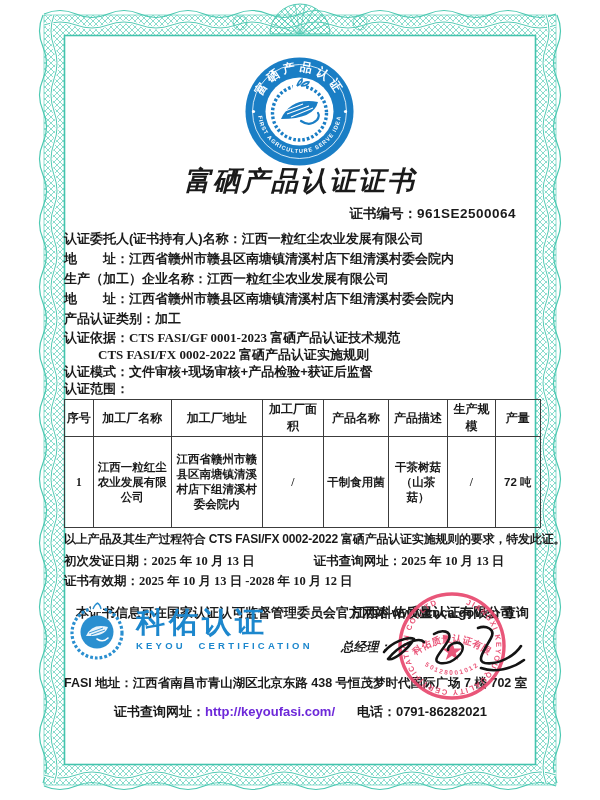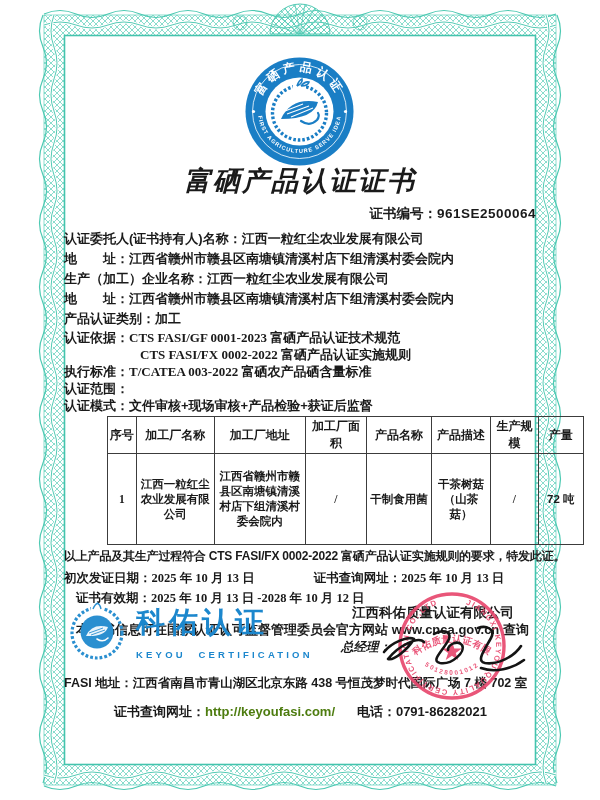--- a/index.html
+++ b/index.html
@@ -3,58 +3,58 @@
 <meta charset="utf-8">
 <style>
   html,body{margin:0;padding:0;background:#ffffff;}
   .page{position:relative;width:600px;height:800px;margin:0 auto;background:#ffffff;overflow:hidden;
         font-family:"Liberation Sans",sans-serif;color:#1a1a1a;}
   .border-svg{position:absolute;left:0;top:0;pointer-events:none;}
 
   .logo{position:absolute;left:243px;top:55px;}
   .title{position:absolute;left:0;top:163px;width:100%;text-align:center;
          font-size:27px;font-weight:bold;letter-spacing:2px;font-style:italic;}
-  .certno{position:absolute;top:205px;right:64px;font-size:13.5px;font-weight:bold;}
+  .certno{position:absolute;top:205px;right:84px;font-size:13.5px;font-weight:bold;}
   .certno .num{font-family:"Liberation Sans",sans-serif;letter-spacing:.5px;}
 
   .content{position:absolute;left:64px;top:229px;width:477px;}
   .line{font-size:13px;font-weight:bold;line-height:20px;white-space:nowrap;}
   .line.tight{line-height:17px;}
   .line .lbl{font-weight:bold;}
-  .line.indent{padding-left:76px;}
+  .line.indent{padding-left:34px;}
   .serif{font-family:"Liberation Serif",serif;}
 
-  table.scope{border-collapse:collapse;width:100%;margin-top:2px;table-layout:fixed;margin-left:43px;}
+  table.scope{border-collapse:collapse;width:100%;margin-top:2px;table-layout:fixed;}
   table.scope th,table.scope td{border:1px solid #3c3c3c;text-align:center;vertical-align:middle;
        font-weight:bold;padding:1px 1px;}
   table.scope th{font-size:12px;height:26px;}
   table.scope td{font-size:11.5px;height:88px;line-height:15px;}
   .pre{white-space:pre-line;}
 
   .conformity{margin-top:3px;font-size:12px;font-weight:bold;white-space:nowrap;letter-spacing:-.2px;}
   .dates{margin-top:5px;font-size:12.5px;font-weight:bold;display:flex;gap:59px;white-space:nowrap;}
-  .validity{margin-top:3px;font-size:12.5px;font-weight:bold;white-space:nowrap;margin-left:12px;}
+  .validity{margin-top:3px;font-size:12.5px;font-weight:bold;white-space:nowrap;}
   .querynote{margin-top:14px;text-align:center;font-size:13px;font-weight:bold;white-space:nowrap;}
 
   .issuer-logo{position:absolute;left:66px;top:601px;display:flex;align-items:flex-start;}
   .issuer-text{margin-left:8px;padding-top:6px;}
   .keyou-name{font-size:29px;font-weight:bold;color:#1c87cd;letter-spacing:4px;line-height:30px;}
-  .keyou-sub{font-size:9.5px;font-weight:bold;color:#1c87cd;letter-spacing:3.2px;margin-top:12px;}
+  .keyou-sub{font-size:9.5px;font-weight:bold;color:#1c87cd;letter-spacing:3.2px;margin-top:3px;}
 
   .company{position:absolute;left:352px;top:604px;font-size:13.5px;font-weight:bold;z-index:1;}
   .signer{position:absolute;left:341px;top:639px;font-size:12.5px;font-weight:bold;z-index:1;font-style:italic;}
   .seal{position:absolute;left:396px;top:590px;z-index:2;opacity:.92;}
   .signature{position:absolute;left:378px;top:616px;z-index:3;}
 
   .fasi{position:absolute;left:64px;top:675px;width:455px;text-align:center;
         font-size:12.5px;font-weight:bold;white-space:nowrap;}
   .query-row{position:absolute;left:64px;top:703px;width:473px;display:flex;
         justify-content:space-between;padding:0 50px;box-sizing:border-box;
         font-size:13px;font-weight:bold;white-space:nowrap;}
-  .query-row a{color:#4d7c0f;text-decoration:none;}
+  .query-row a{color:#6d28d9;text-decoration:none;}
 </style>
 </head>
 <body>
 
 <div class="page">
 
   <svg class="border-svg" width="600" height="800" viewBox="0 0 600 800">
     <defs>
       <pattern id="lat" width="6" height="6" patternUnits="userSpaceOnUse">
         <path d="M0 0L6 6M6 0L0 6" stroke="#58cdb7" stroke-width="0.7" fill="none"></path>
@@ -145,27 +145,24 @@
     <div class="line">
       <span class="lbl">产品认证类别：</span><span>加工</span>
     </div>
     <div class="line tight">
       <span class="lbl">认证依据：</span><span class="serif">CTS FASI/GF 0001-2023 富硒产品认证技术规范</span>
     </div>
     <div class="line tight indent">
       <span class="serif">CTS FASI/FX 0002-2022 富硒产品认证实施规则</span>
     </div>
     <div class="line tight">
-      <span class="lbl">执行标准：</span><span class="serif">T/CATEA 003-2022 富硒农产品硒含量标准</span>
+      <span class="lbl">认证模式：</span><span>文件审核+现场审核+产品检验+获证后监督</span>
     </div>
     <div class="line tight">
       <span class="lbl">认证范围：</span><span></span>
-    </div>
-    <div class="line tight">
-      <span class="lbl">认证模式：</span><span>文件审核+现场审核+产品检验+获证后监督</span>
     </div>
 
     <table class="scope">
       <colgroup>
         <col style="width:6%">
           <col style="width:16.5%">
           <col style="width:19%">
           <col style="width:13%">
         <col style="width:13.5%">
           <col style="width:12.5%">

